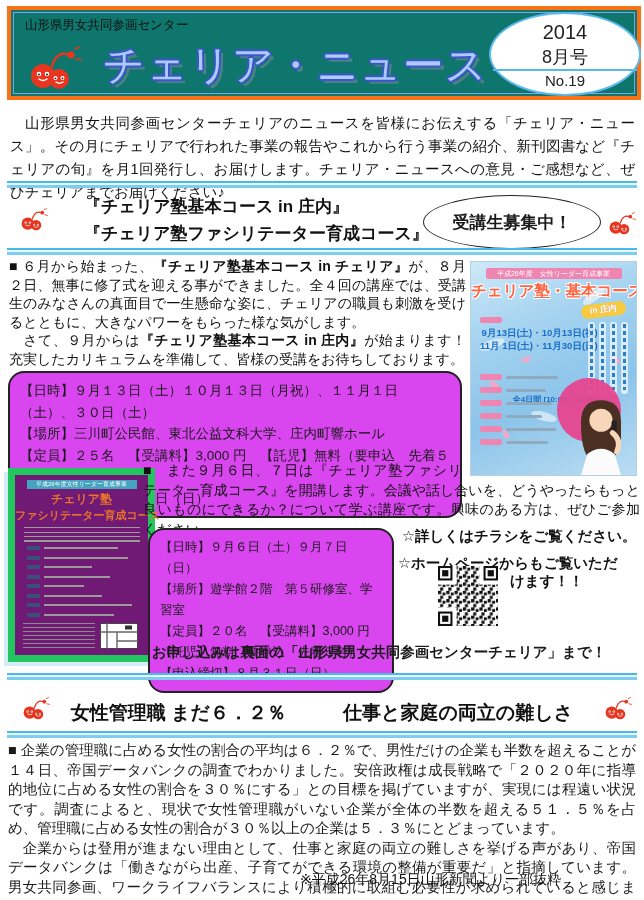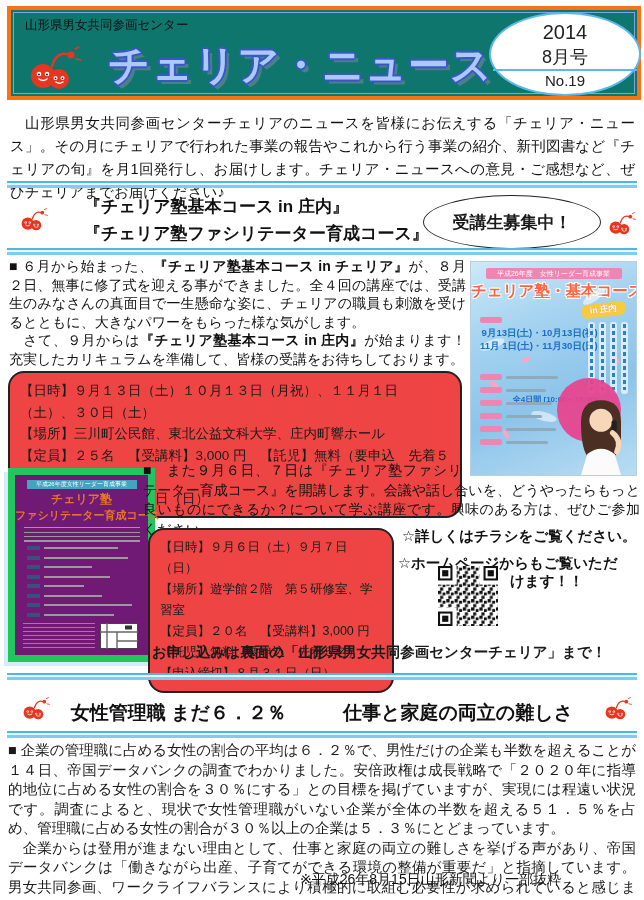--- a/index.html
+++ b/index.html
@@ -9,38 +9,38 @@
     overflow:hidden;
   }
   .abs { position:absolute; }
 
   
   .hdr { position:absolute; left:7px; top:6px; width:626px; height:86px; border:4px solid #f97316; background:#0f766e; }
   .hdr-inner { position:absolute; inset:2px; border:1px solid #7fa4e4; pointer-events:none; }
   .org { position:absolute; left:14px; top:7px; font-size:12.5px; color:#111; }
   .mascot { position:absolute; left:16px; top:36px; width:56px; height:46px; }
   .big-title {
-    position:absolute; left:92px; top:28px; width:390px; text-align:right;
-    font-size:41px; font-weight:bold; letter-spacing:1px; color:#adc9f9; white-space:nowrap;
+    position:absolute; left:92px; top:28px; width:390px; text-align:left;
+    font-size:41px; font-weight:normal; letter-spacing:1px; color:#adc9f9; white-space:nowrap;
     text-shadow:
       -1px -1px 0 #3a57c8, 1px -1px 0 #3a57c8, -1px 1px 0 #3a57c8, 1px 1px 0 #3a57c8,
       -2px 0 0 #3a57c8, 2px 0 0 #3a57c8, 0 -2px 0 #3a57c8, 0 2px 0 #3a57c8,
       4px 4px 0 rgba(125,135,160,0.55);
   }
   .badge { position:absolute; left:478px; top:2px; width:148px; height:80px; border:2px solid #5bb8ec; border-radius:50%; background:#fff; }
   .b-year { position:absolute; top:7px; left:0; right:0; text-align:center; font-size:20px; color:#222; }
   .b-issue { position:absolute; top:31px; left:0; right:0; text-align:center; font-size:18px; color:#222; }
   .b-line { position:absolute; top:55px; left:2px; right:2px; height:2px; background:#5bb8ec; }
   .b-no { position:absolute; top:58px; left:0; right:0; text-align:center; font-size:15px; color:#222; }
 
   
   .sep { position:absolute; left:7px; width:630px; height:7px;
          background:linear-gradient(180deg,#49b9e8 0 2px,#e8f8fe 2px 4px,#7ccdf0 4px 7px); }
   .jp { font-size:14px; line-height:18.5px; color:#111; text-align:justify; }
-  .roundbox { position:absolute; border:2px solid #222; border-radius:16px; background:#ef4444; padding:7px 10px; }
+  .roundbox { position:absolute; border:2px solid #222; border-radius:16px; background:#d946ef; padding:7px 10px; }
   .cherry-sm { width:28px; height:24px; }
 
   
   .s1-titles { position:absolute; left:84px; top:193px; font-size:17px; font-weight:bold; line-height:27px; color:#111; }
   .recruit-ellipse { position:absolute; left:423px; top:195px; width:176px; height:52px; border:1.5px solid #222;
                      border-radius:50%; display:flex; align-items:center; justify-content:center;
                      font-size:17px; font-weight:bold; background:#fff; }
 
   .para1 { position:absolute; left:9px; top:257px; width:457px; }
   .para2 { position:absolute; left:143px; top:461px; width:497px; font-size:14px; line-height:19.5px; }

